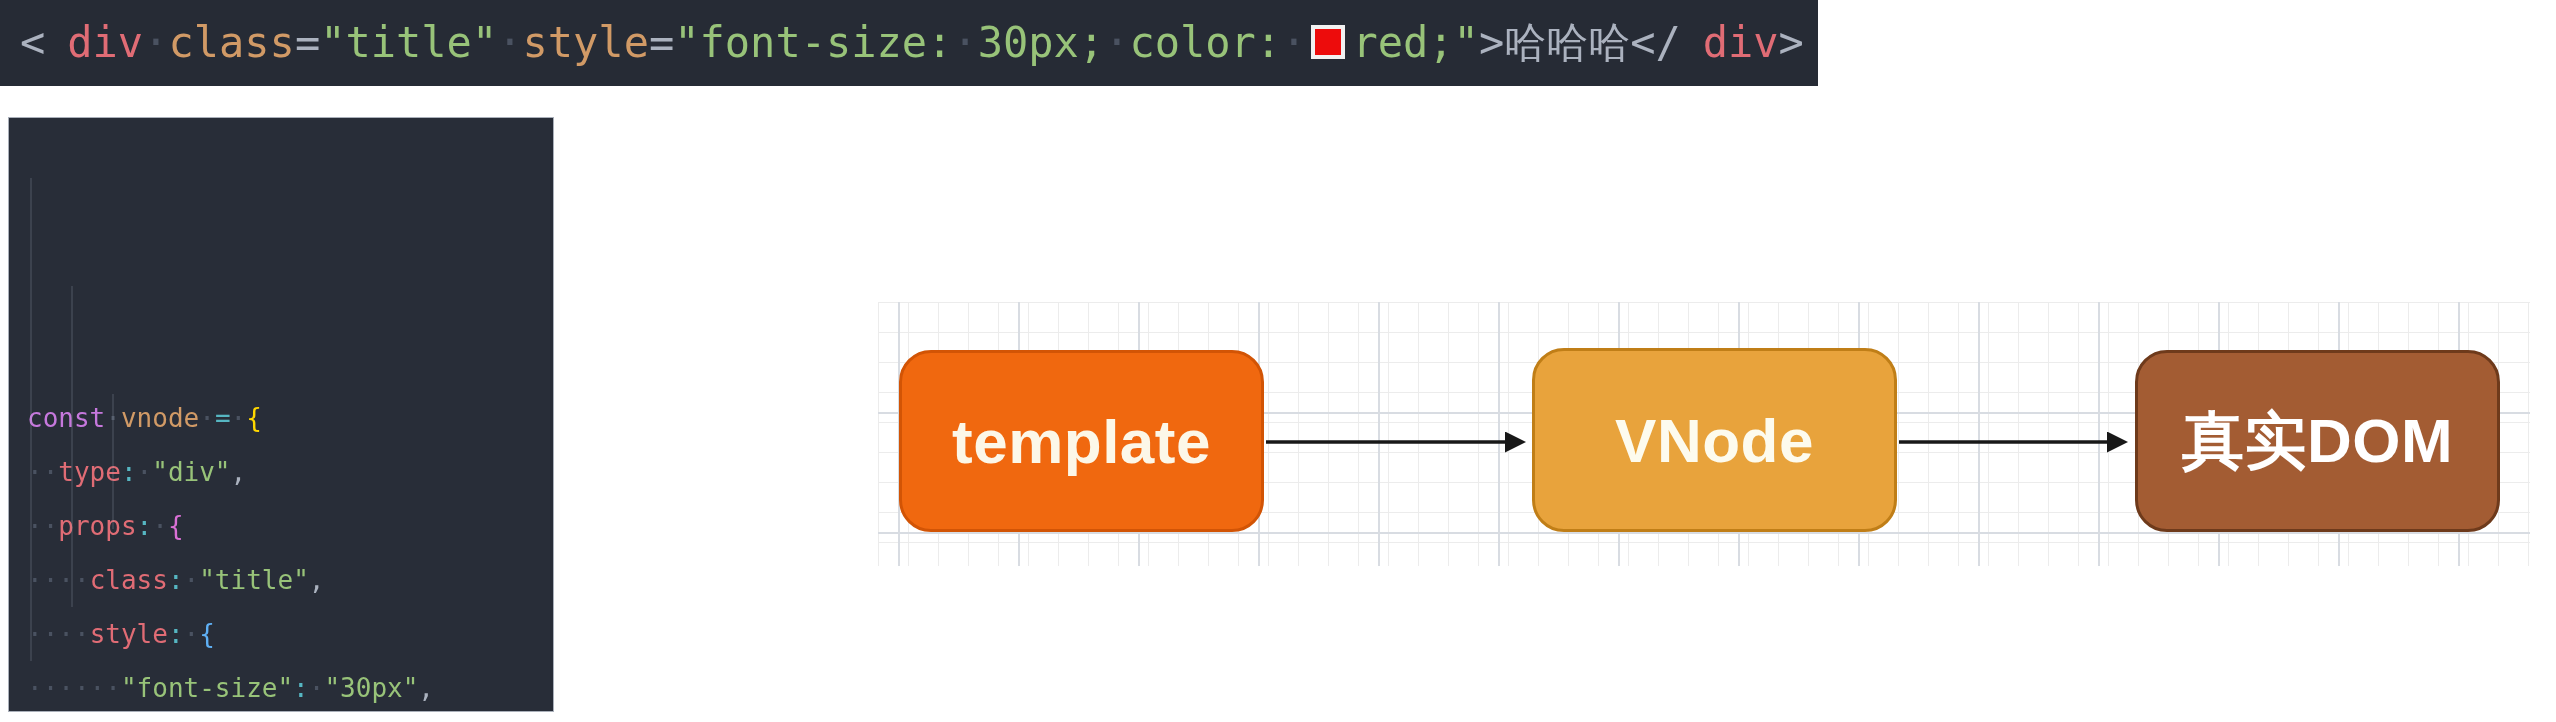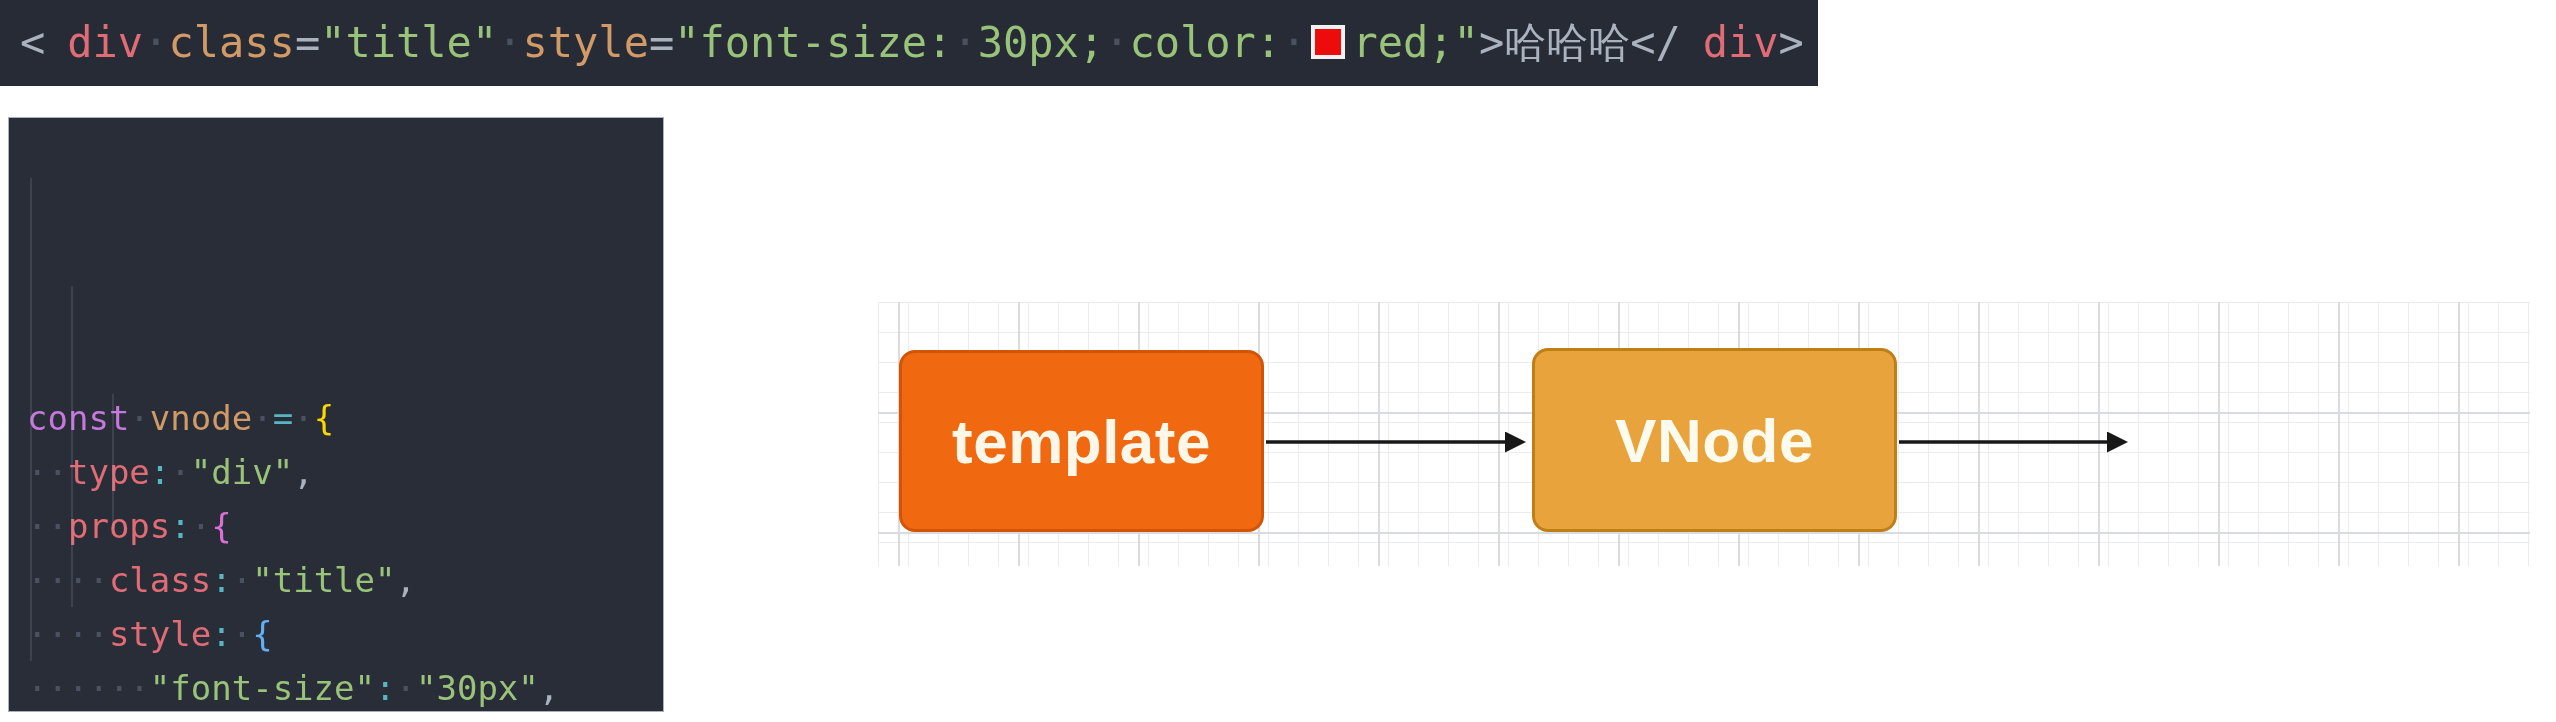--- a/index.html
+++ b/index.html
@@ -14,25 +14,25 @@
     position:absolute;left:0;top:0;width:1818px;height:86px;
     background:var(--topbar-bg);
     font-family:"DejaVu Sans Mono",monospace;
     font-size:42px;line-height:86px;
     padding-left:20px;box-sizing:border-box;
     white-space:pre;overflow:hidden;
   }
 
   
   .panel{
-    position:absolute;left:8px;top:117px;width:656px;height:595px;
+    position:absolute;left:8px;top:117px;width:546px;height:595px;
     background:var(--editor-bg);
     border:1px solid #aab0ba;box-sizing:border-box;
     font-family:"DejaVu Sans Mono",monospace;
-    font-size:34px;line-height:54px;
+    font-size:26px;line-height:54px;
     padding:3px 0 0 18px;
     white-space:pre;overflow:hidden;
   }
   .code-line{height:54px;}
 
   .guide{position:absolute;width:2px;background:rgba(171,178,191,0.16);}
   .guide.g0{left:21px;top:60px;height:483px;}
   .guide.g2{left:62px;top:168px;height:321px;}
   .guide.g4{left:103px;top:276px;height:135px;}
 
@@ -55,21 +55,21 @@
   .canvas{
     position:absolute;left:878px;top:302px;width:1652px;height:264px;
     background-color:var(--grid-bg);
     background-image:
       repeating-linear-gradient(to right, transparent 0 20px, var(--grid-major) 20px 22px, transparent 22px 120px),
       repeating-linear-gradient(to bottom, transparent 0 110px, var(--grid-major) 110px 112px, transparent 112px 120px),
       repeating-linear-gradient(to right, var(--grid-minor) 0 1px, transparent 1px 30px),
       repeating-linear-gradient(to bottom, var(--grid-minor) 0 1px, transparent 1px 30px);
   }
   .node{
-    position:absolute;border:3px solid;border-radius:16px;
+    position:absolute;border:3px solid;border-radius:32px;
     box-sizing:border-box;
     display:flex;align-items:center;justify-content:center;
     font-family:"Liberation Sans","DejaVu Sans",sans-serif;
     font-weight:bold;font-size:62px;letter-spacing:0.5px;
   }
   .arrow-svg{position:absolute;left:0;top:0;width:100%;height:100%;pointer-events:none;}
 </style>
 </head>
 <body>
 
@@ -92,13 +92,16 @@
     <line marker-end="url(#arrowhead)" x1="388" y1="140" x2="627" y2="140" stroke="#181818" stroke-width="3.5"></line>
     <line marker-end="url(#arrowhead)" x1="1021" y1="140" x2="1229" y2="140" stroke="#181818" stroke-width="3.5"></line>
   </svg>
 
   <div class="node" style="left: 21px; top: 48px; width: 365px; height: 182px; background: rgb(240, 104, 15); border-color: rgb(210, 84, 5); color: rgb(252, 247, 232);">
     <span>template</span>
   </div>
   <div class="node" style="left: 654px; top: 46px; width: 365px; height: 184px; background: rgb(232, 163, 60); border-color: rgb(192, 126, 23); color: rgb(253, 251, 238);">
     <span>VNode</span>
   </div>
+  <div class="node" style="left: 1257px; top: 48px; width: 365px; height: 182px; background: rgb(163, 92, 51); border-color: rgb(110, 58, 27); color: rgb(255, 255, 255);">
+    <span>真实DOM</span>
+  </div>
 </div>
 
 </body></html>

